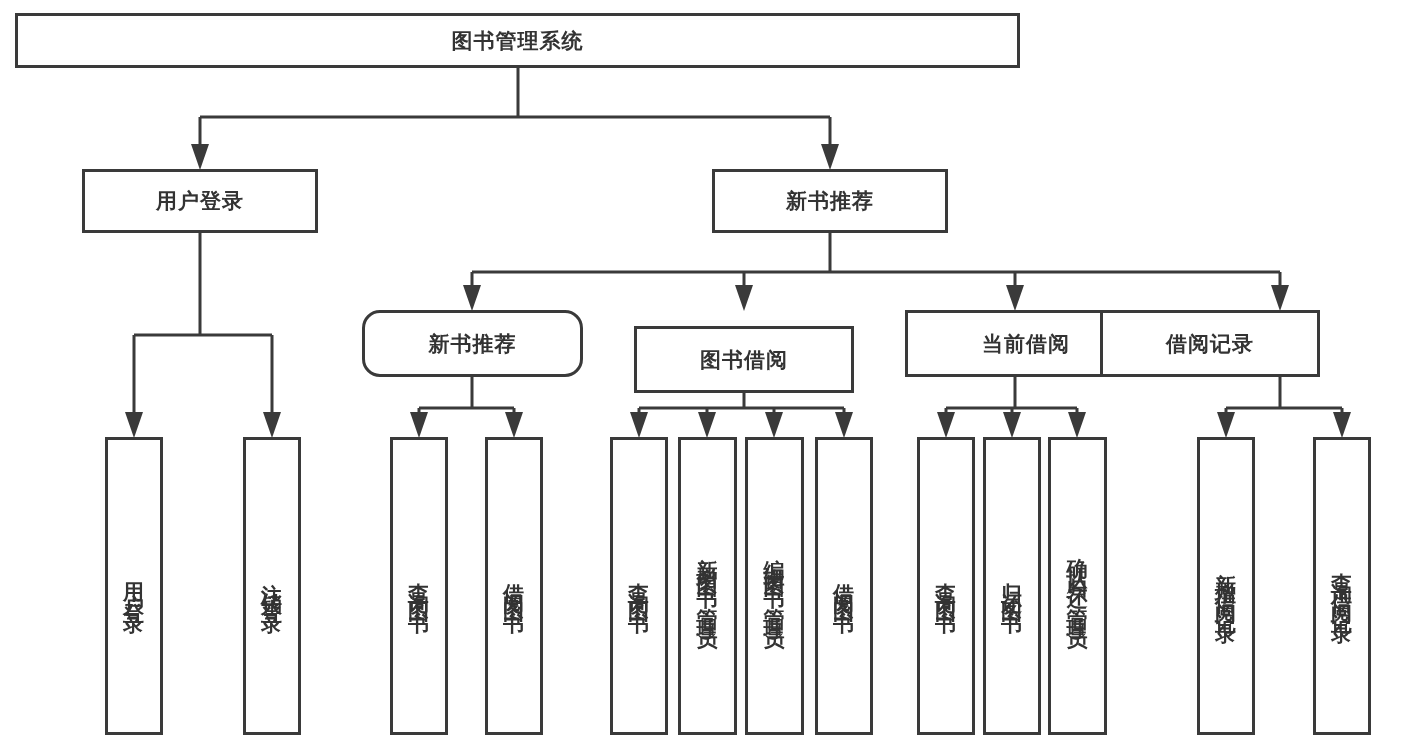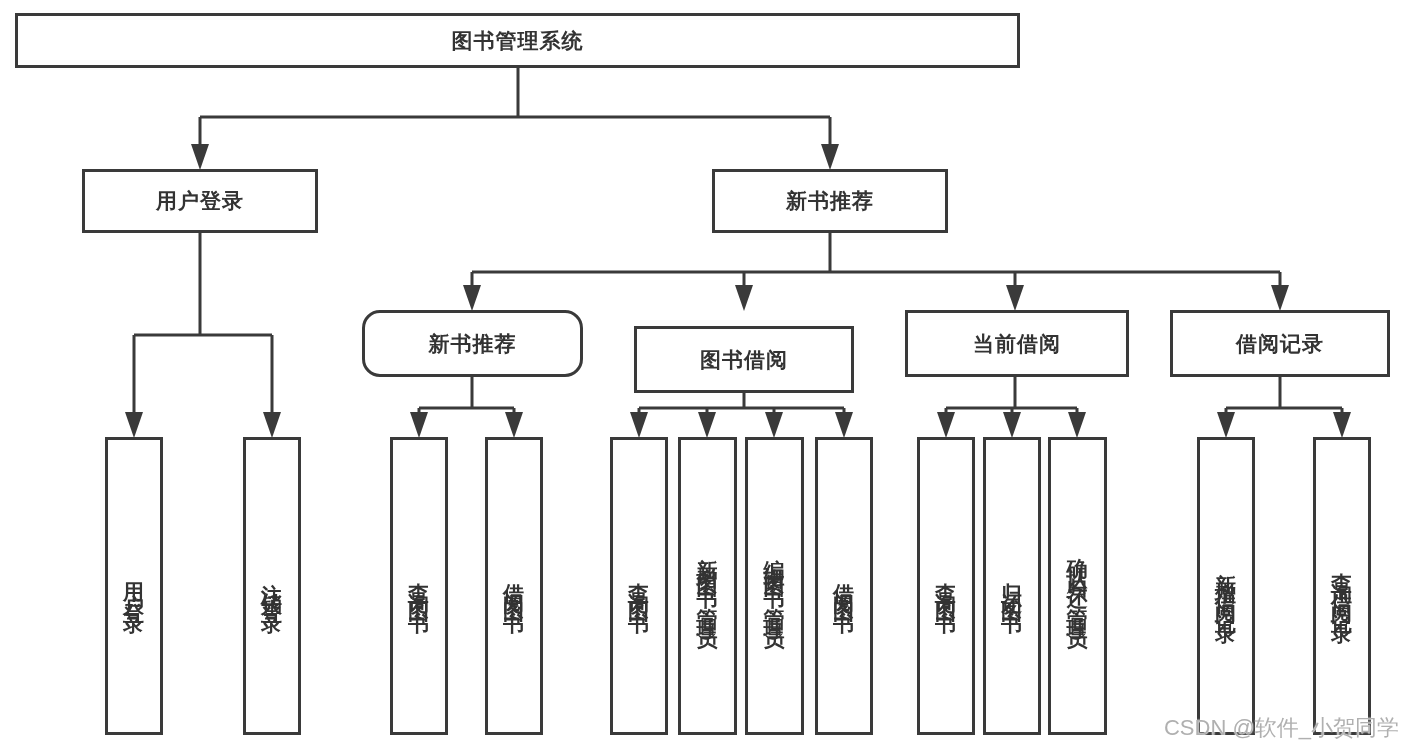--- a/index.html
+++ b/index.html
@@ -130,24 +130,24 @@
   <div class="node" style="left:712px;top:169px;width:236px;height:64px;">
     <span class="lbl">新书推荐</span>
   </div>
 
   <div class="node" style="left:362px;top:310px;width:221px;height:67px;border-radius:18px;">
     <span class="lbl">新书推荐</span>
   </div>
   <div class="node" style="left:634px;top:326px;width:220px;height:67px;">
     <span class="lbl">图书借阅</span>
   </div>
-  <div class="node" style="left:905px;top:310px;width:224px;height:67px;">
+  <div class="node" style="left:905px;top:310px;width:242px;height:67px;">
     <span class="lbl">当前借阅</span>
   </div>
-  <div class="node" style="left:1170px;top:310px;width:220px;height:67px;">
+  <div class="node" style="left:1100px;top:310px;width:220px;height:67px;">
     <span class="lbl">借阅记录</span>
   </div>
 
   <div class="node leaf" style="left:105px;top:437px;width:58px;height:298px;">
     <span class="lbl">用户登录</span>
   </div>
   <div class="node leaf" style="left:243px;top:437px;width:58px;height:298px;">
     <span class="lbl">注销登录</span>
   </div>
 
@@ -181,15 +181,14 @@
     <span class="lbl">确认归还（管理员）</span>
   </div>
 
   <div class="node leaf" style="left:1197px;top:437px;width:58px;height:298px;">
     <span class="lbl">新增借阅记录</span>
   </div>
   <div class="node leaf" style="left:1313px;top:437px;width:58px;height:298px;">
     <span class="lbl">查询借阅记录</span>
   </div>
 
-  <div class="watermark">CSDN @软件_小贺同学</div>
 
 </div>
 
 </body></html>

